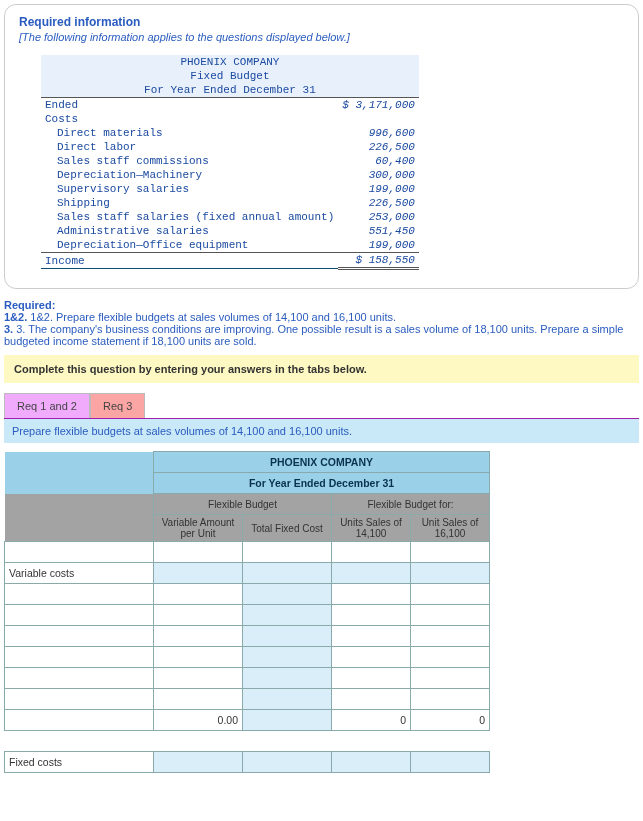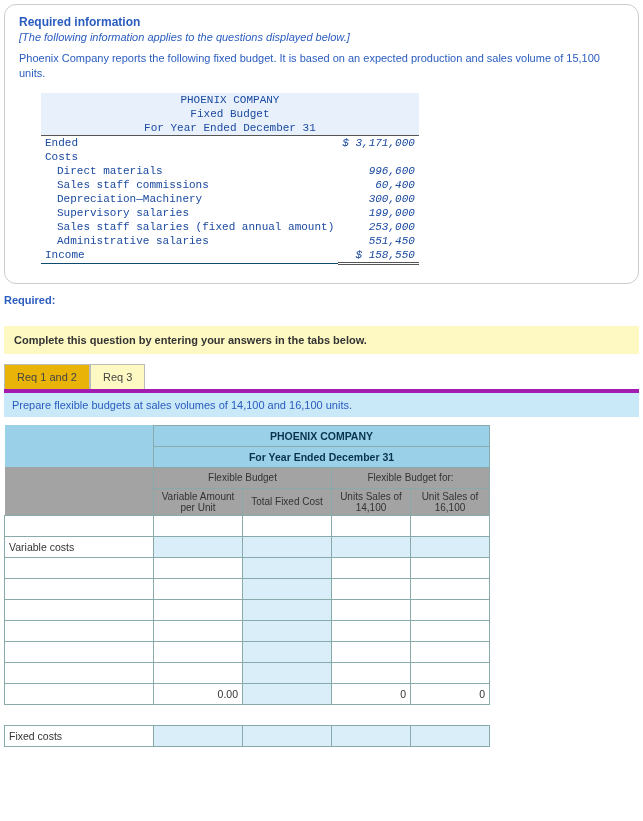--- a/index.html
+++ b/index.html
@@ -65,33 +65,33 @@
 
   .tabs {
     margin: 10px 4px 0 4px;
     display: flex;
   }
   .tab {
     border: 1px solid #bbb;
     border-bottom: none;
     padding: 6px 12px;
     font-size: 11px;
-    background: #eab308;
+    background: #f0abfc;
     color: #444;
     cursor: pointer;
   }
-  .tab.inactive { background: #fef9c3; padding-left: 12px; }
+  .tab.inactive { background: #fca5a5; padding-left: 12px; }
 
   .prompt-bar {
     margin: 0 4px;
     background: #c9e8f8;
     padding: 6px 8px;
     font-size: 11px;
     color: #2a5cbf;
-    border-top: 4px solid #a21caf;
+    border-top: 1px solid #a21caf;
   }
 
   .sheet {
     margin: 8px 4px 2px 4px;
     border-collapse: collapse;
     font-size: 10.5px;
     color: #333;
   }
   .sheet th, .sheet td {
     border: 1px solid #8aa;
@@ -114,21 +114,20 @@
   .sheet .num-col2  { width: 70px; text-align: right; }
   .sheet .shade { background: #d9eef8; }
   .sheet .noborder { border: none; background: transparent; }
 </style>
 </head>
 <body>
 
 <div class="outer-box">
   <div class="req-heading">Required information</div>
   <div class="italic-note">[The following information applies to the questions displayed below.]</div>
-  <div class="body-text">Phoenix Company reports the following fixed budget. It is based on an expected production and sales volume of 15,100 units.</div>
 
   <table class="budget-box">
     <tbody>
         <tr class="hdr">
           <td colspan="2">PHOENIX COMPANY</td>
         </tr>
     <tr class="hdr">
           <td colspan="2">Fixed Budget</td>
         </tr>
     <tr class="hdr underline">
@@ -140,50 +139,63 @@
         </tr>
     <tr>
           <td>Costs</td>
           <td></td>
         </tr>
     <tr>
           <td style="padding-left:16px">Direct materials</td>
           <td class="amt">996,600</td>
         </tr>
     <tr>
+          <td style="padding-left:16px">Direct labor</td>
+          <td class="amt">226,500</td>
+        </tr>
+    <tr>
           <td style="padding-left:16px">Sales staff commissions</td>
           <td class="amt">60,400</td>
         </tr>
     <tr>
           <td style="padding-left:16px">Depreciation—Machinery</td>
           <td class="amt">300,000</td>
         </tr>
     <tr>
           <td style="padding-left:16px">Supervisory salaries</td>
           <td class="amt">199,000</td>
         </tr>
     <tr>
+          <td style="padding-left:16px">Shipping</td>
+          <td class="amt">226,500</td>
+        </tr>
+    <tr>
           <td style="padding-left:16px">Sales staff salaries (fixed annual amount)</td>
           <td class="amt">253,000</td>
         </tr>
     <tr>
           <td style="padding-left:16px">Administrative salaries</td>
           <td class="amt">551,450</td>
+        </tr>
+    <tr class="underline">
+          <td style="padding-left:16px">Depreciation—Office equipment</td>
+          <td class="amt">199,000</td>
         </tr>
     <tr class="botline">
           <td>Income</td>
           <td class="amt" style="border-bottom:3px double #555">$ 158,550</td>
         </tr>
   </tbody>
     </table>
 </div>
 
 <div class="req-block">
   <b>Required:</b><br>
-  <br>
+  <span><b>1&amp;2.</b> <span>1&amp;2. Prepare flexible budgets at sales volumes of 14,100 and 16,100 units.</span></span><br>
+  <span><b>3.</b> <span>3. The company's business conditions are improving. One possible result is a sales volume of 18,100 units. Prepare a simple budgeted income statement if 18,100 units are sold.</span></span>
 </div>
 
 <div class="instruct-bar">Complete this question by entering your answers in the tabs below.</div>
 
 <div class="tabs">
   <div class="tab">Req 1 and 2</div>
   <div class="tab inactive">Req 3</div>
 </div>
 
 <div class="prompt-bar">Prepare flexible budgets at sales volumes of 14,100 and 16,100 units.</div>

